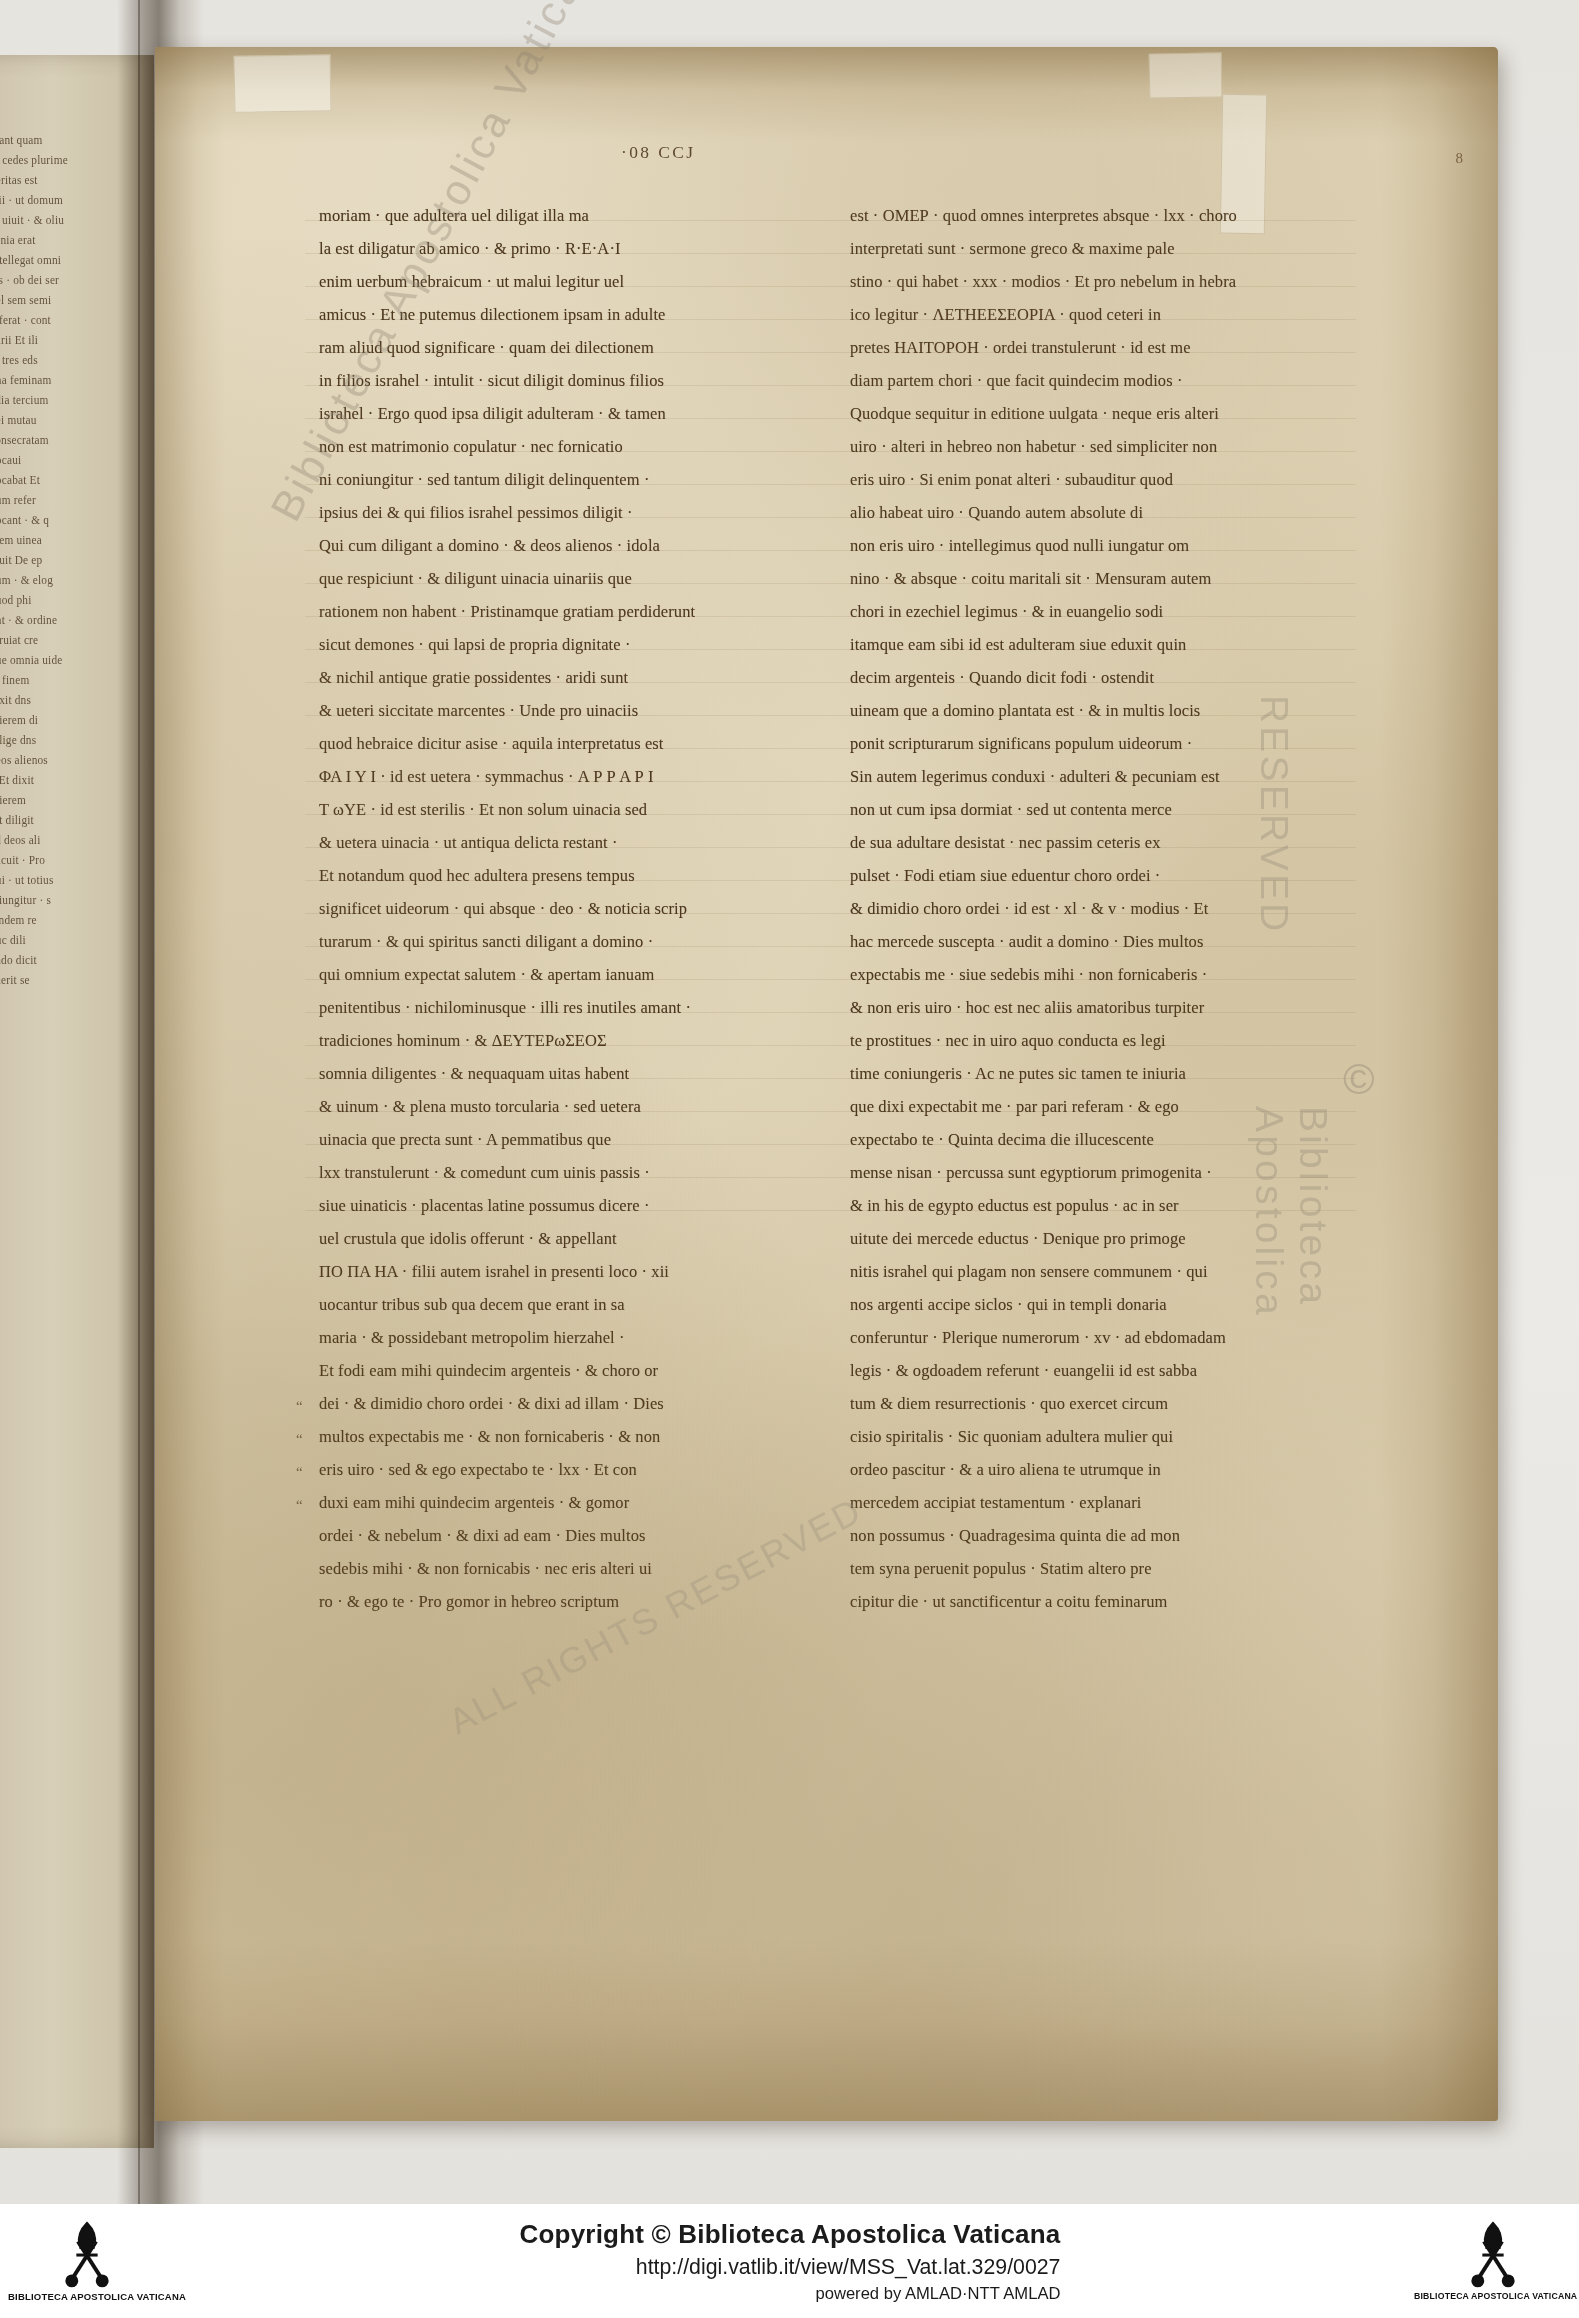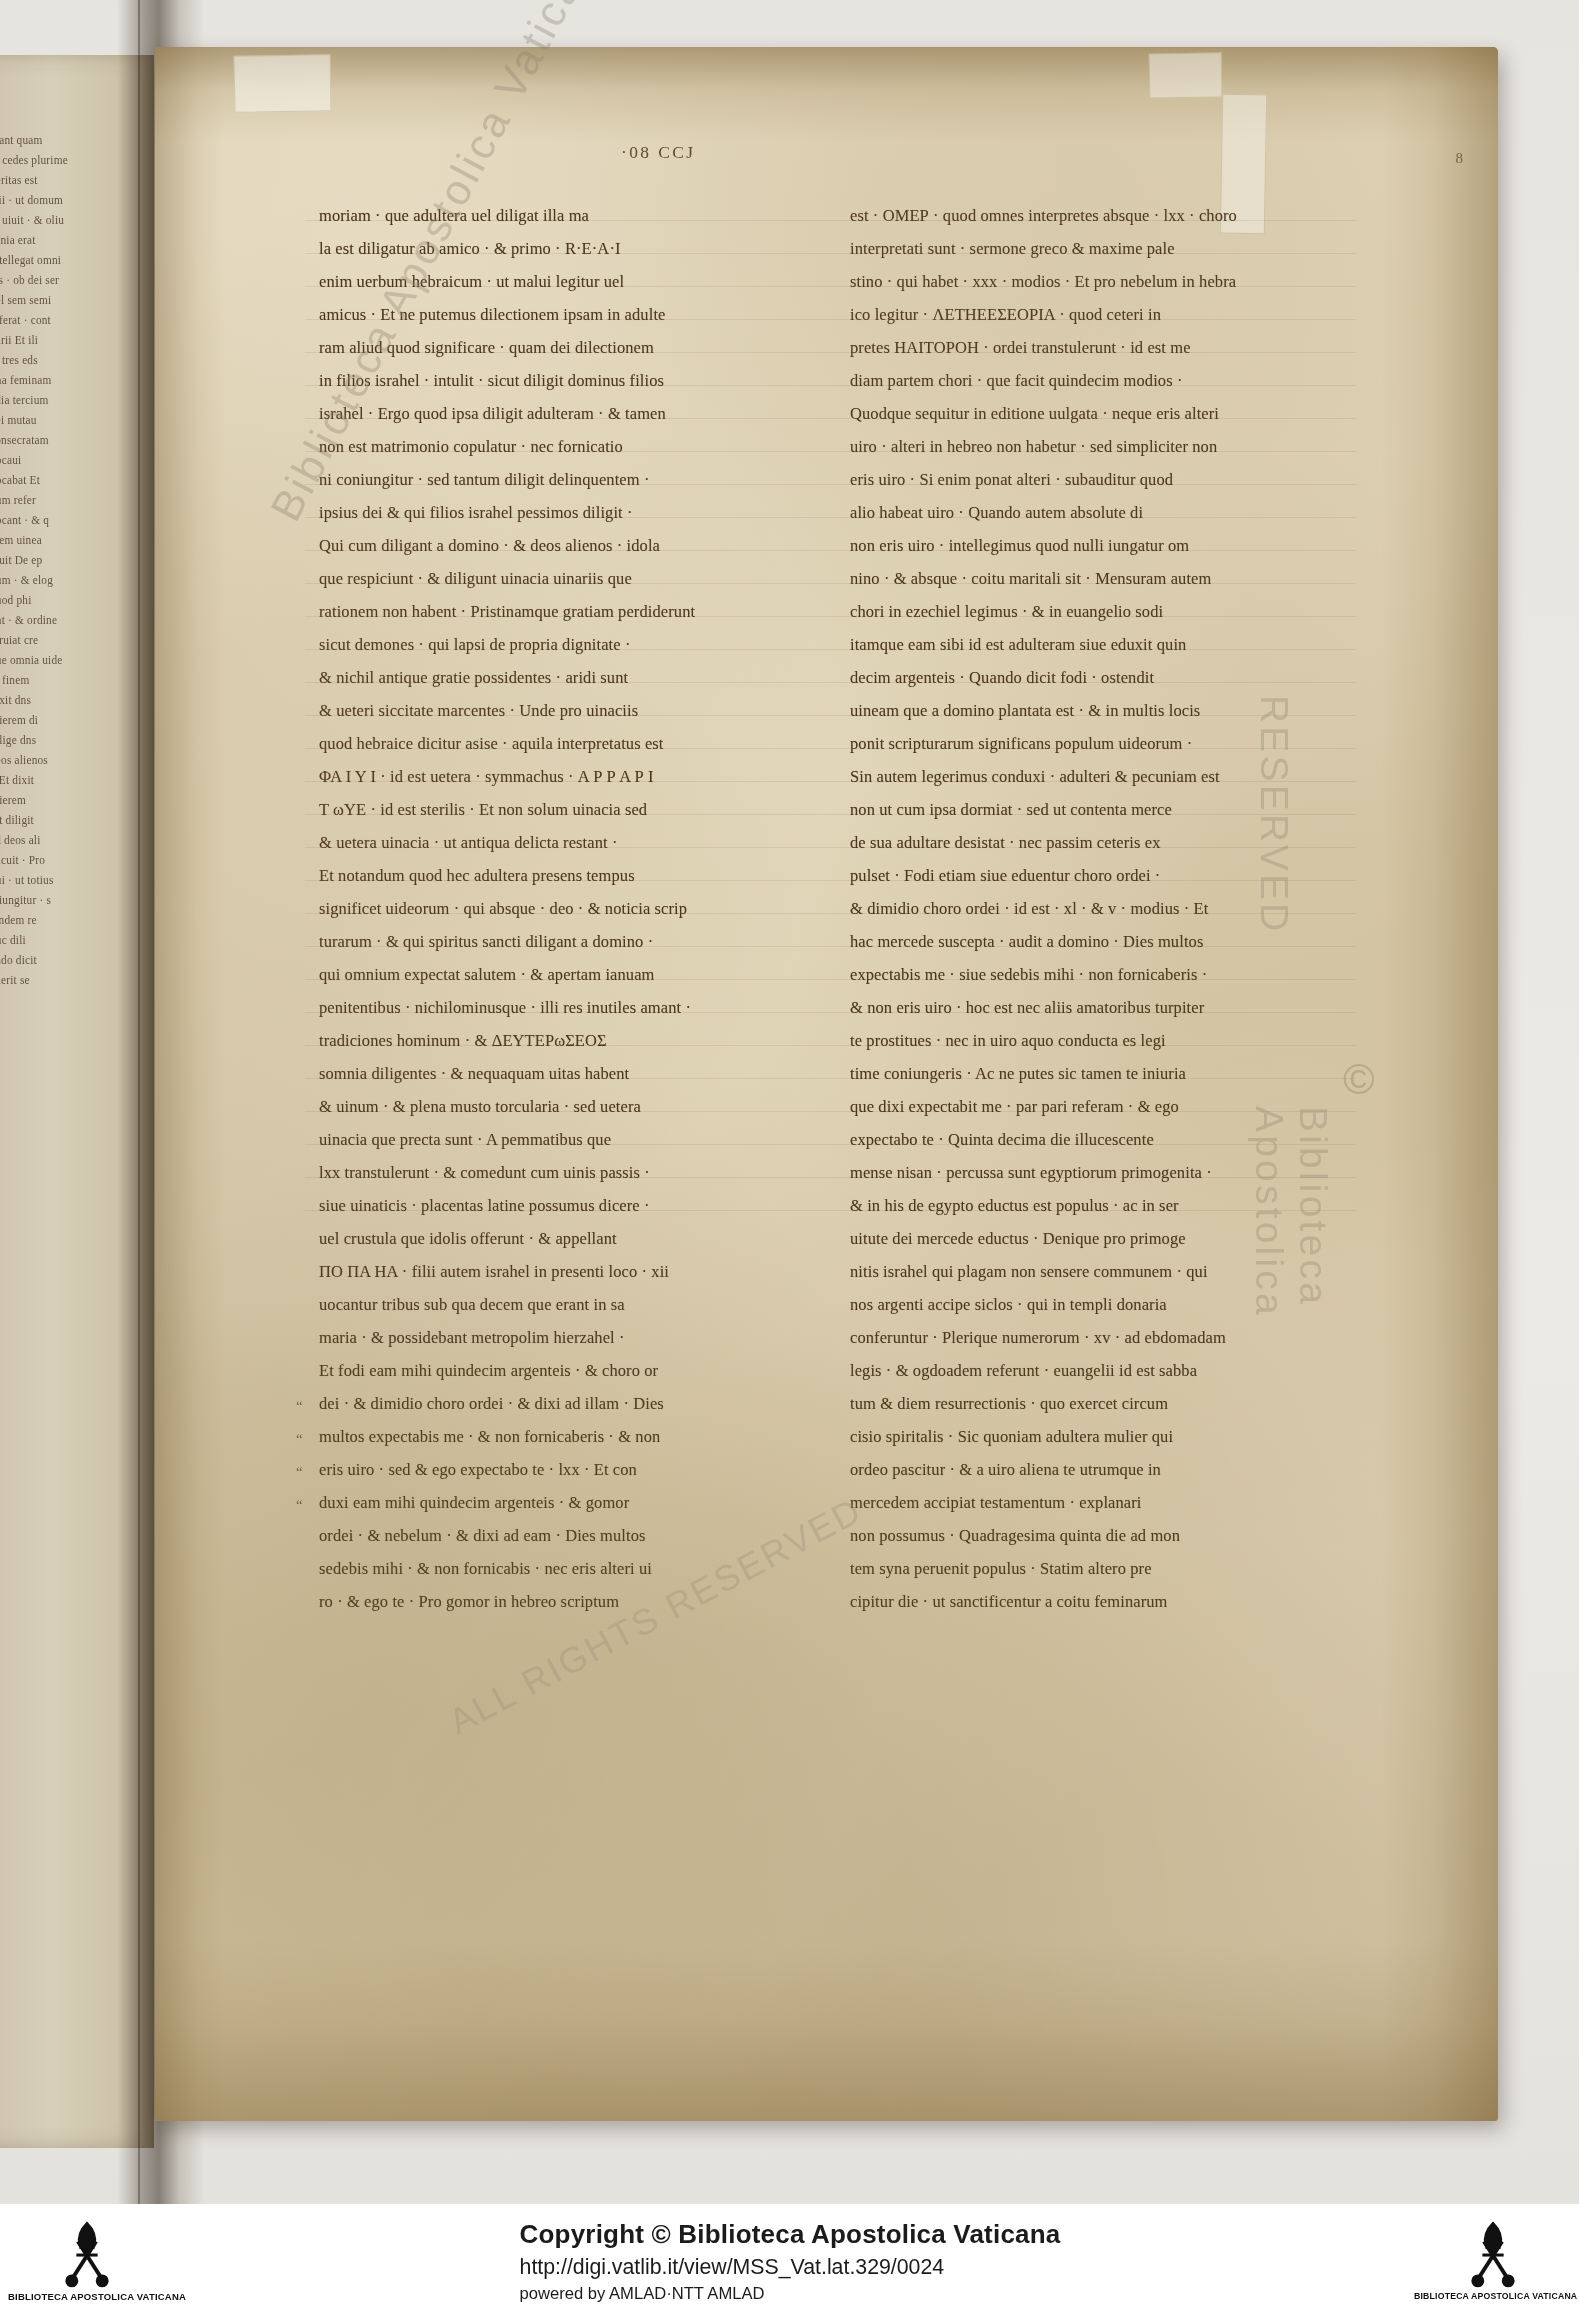--- a/index.html
+++ b/index.html
@@ -279,21 +279,21 @@
     left: 0;
     top: 2204px;
     width: 1580px;
     height: 115px;
     background: #ffffff;
     display: flex;
     align-items: center;
     justify-content: center;
   }
   .footer-center {
-    text-align: left;
+    text-align: right;
     color: #1b1b1b;
     font-family: "Liberation Sans", sans-serif;
   }
   .footer-line1 {
     font-size: 26px;
     font-weight: bold;
     letter-spacing: 0.2px;
     margin-bottom: 4.7px;
   }
   .footer-line2 {
@@ -497,21 +497,21 @@
     <div class="wm wm-diag1">Biblioteca Apostolica Vaticana</div>
     <div class="wm wm-diag2">RESERVED</div>
     <div class="wm wm-diag3">Biblioteca Apostolica</div>
     <div class="wm wm-copy">©</div>
     <div class="wm wm-diag4">ALL RIGHTS RESERVED</div>
   </div>
 
   <div class="footer">
     <div class="footer-center">
       <div class="footer-line1">Copyright © Biblioteca Apostolica Vaticana</div>
-      <div class="footer-line2">http://digi.vatlib.it/view/MSS_Vat.lat.329/0024</div>
+      <div class="footer-line2">http://digi.vatlib.it/view/MSS_Vat.lat.329/0027</div>
       <div class="footer-line3">powered by AMLAD·NTT AMLAD</div>
     </div>
   </div>
 
   <div class="footer-logo left">
     <svg class="seal" viewBox="0 0 100 100">
       <g stroke="#111" stroke-width="3" fill="none">
         <path d="M50 12 C42 20 38 30 40 40 L50 52 L60 40 C62 30 58 20 50 12 Z" fill="#111"></path>
         <path d="M30 86 L62 36" stroke-width="5"></path>
         <path d="M70 86 L38 36" stroke-width="5"></path>

